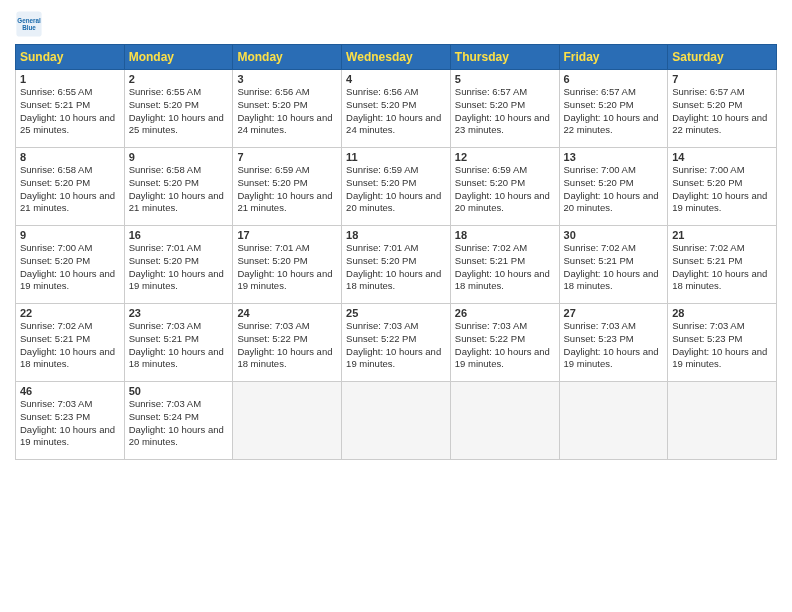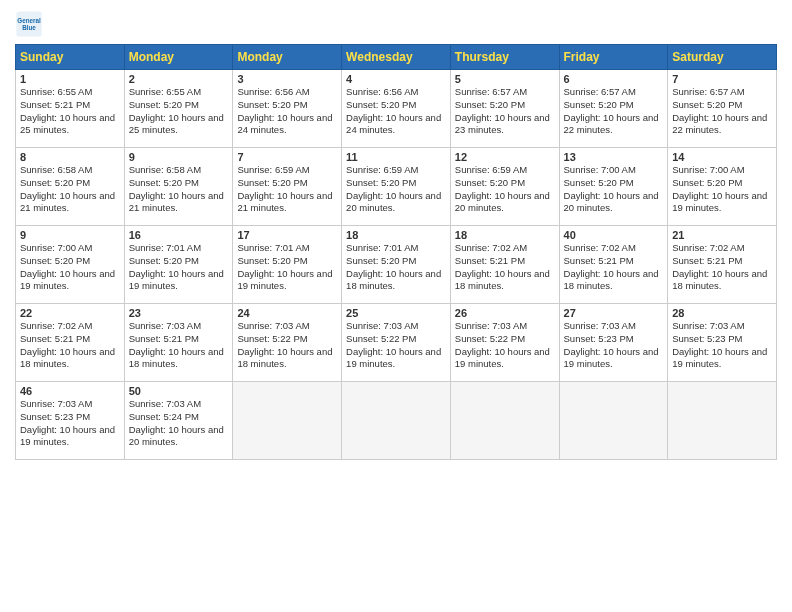--- a/index.html
+++ b/index.html
@@ -263,21 +263,21 @@
       </td>
           <td>
         <span class="day-num">18</span>
         <div class="day-content">
           <div>Sunrise: 7:02 AM</div>
           <div>Sunset: 5:21 PM</div>
           <div>Daylight: 10 hours and 18 minutes.</div>
         </div>
       </td>
           <td>
-        <span class="day-num">40</span>
+        <span class="day-num">30</span>
         <div class="day-content">
           <div>Sunrise: 7:02 AM</div>
           <div>Sunset: 5:21 PM</div>
           <div>Daylight: 10 hours and 18 minutes.</div>
         </div>
       </td>
           <td>
         <span class="day-num">21</span>
         <div class="day-content">
           <div>Sunrise: 7:02 AM</div>

